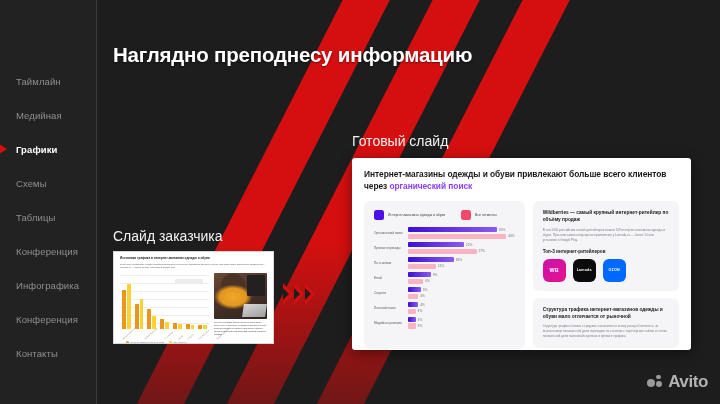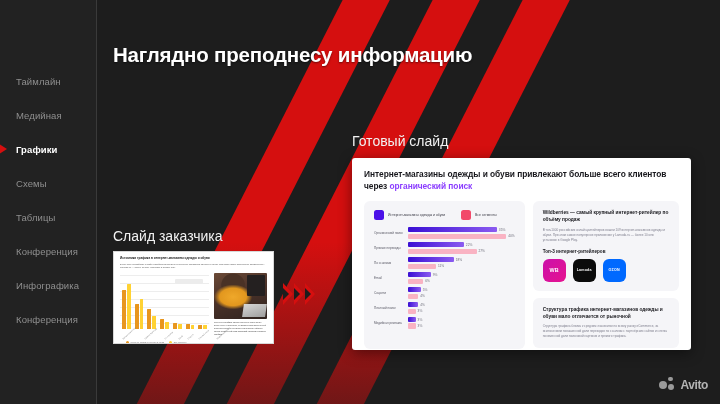--- a/index.html
+++ b/index.html
@@ -260,21 +260,21 @@
   .avito {
     position: absolute; right: 12px; bottom: 12px;
     display: flex; align-items: center; gap: 4px;
     z-index: 6;
   }
   .avito-mark { position: relative; width: 17px; height: 15px; }
   .av-d { position: absolute; border-radius: 50%; background: #9a9a9a; }
   .av-d.d1 { left: 0;   top: 4px;  width: 8px;  height: 8px; }
   .av-d.d2 { left: 9px; top: 0;    width: 4.4px;height: 4.4px; }
   .av-d.d3 { left: 9px; top: 6.6px;width: 6px;  height: 6px; }
-  .avito-word { color: #b3b3b3; font-size: 12px; font-weight: 700; letter-spacing: -.4px; text-align: right; }
+  .avito-word { color: #b3b3b3; font-size: 17px; font-weight: 700; letter-spacing: -.4px; text-align: right; }
 </style>
 </head>
 <body>
 
 <div id="root">
 
   <div class="stripes">
     <div class="stripe s1"></div>
     <div class="stripe s2"></div>
     <div class="stripe s3"></div>
@@ -299,20 +299,23 @@
         <span>Таблицы</span>
       </div>
       <div class="nav-item">
         <span>Конференция</span>
       </div>
       <div class="nav-item">
         <span>Инфографика</span>
       </div>
       <div class="nav-item">
         <span>Конференция</span>
+      </div>
+      <div class="nav-item">
+        <span>Контакты</span>
       </div>
     </nav>
 
   <h1 class="headline">Наглядно преподнесу информацию</h1>
 
   <div class="caption" id="cap-customer">Слайд заказчика</div>
   <div class="caption" id="cap-ready">Готовый слайд</div>
 
   <div class="chevrons">
     <div class="chev"></div>

